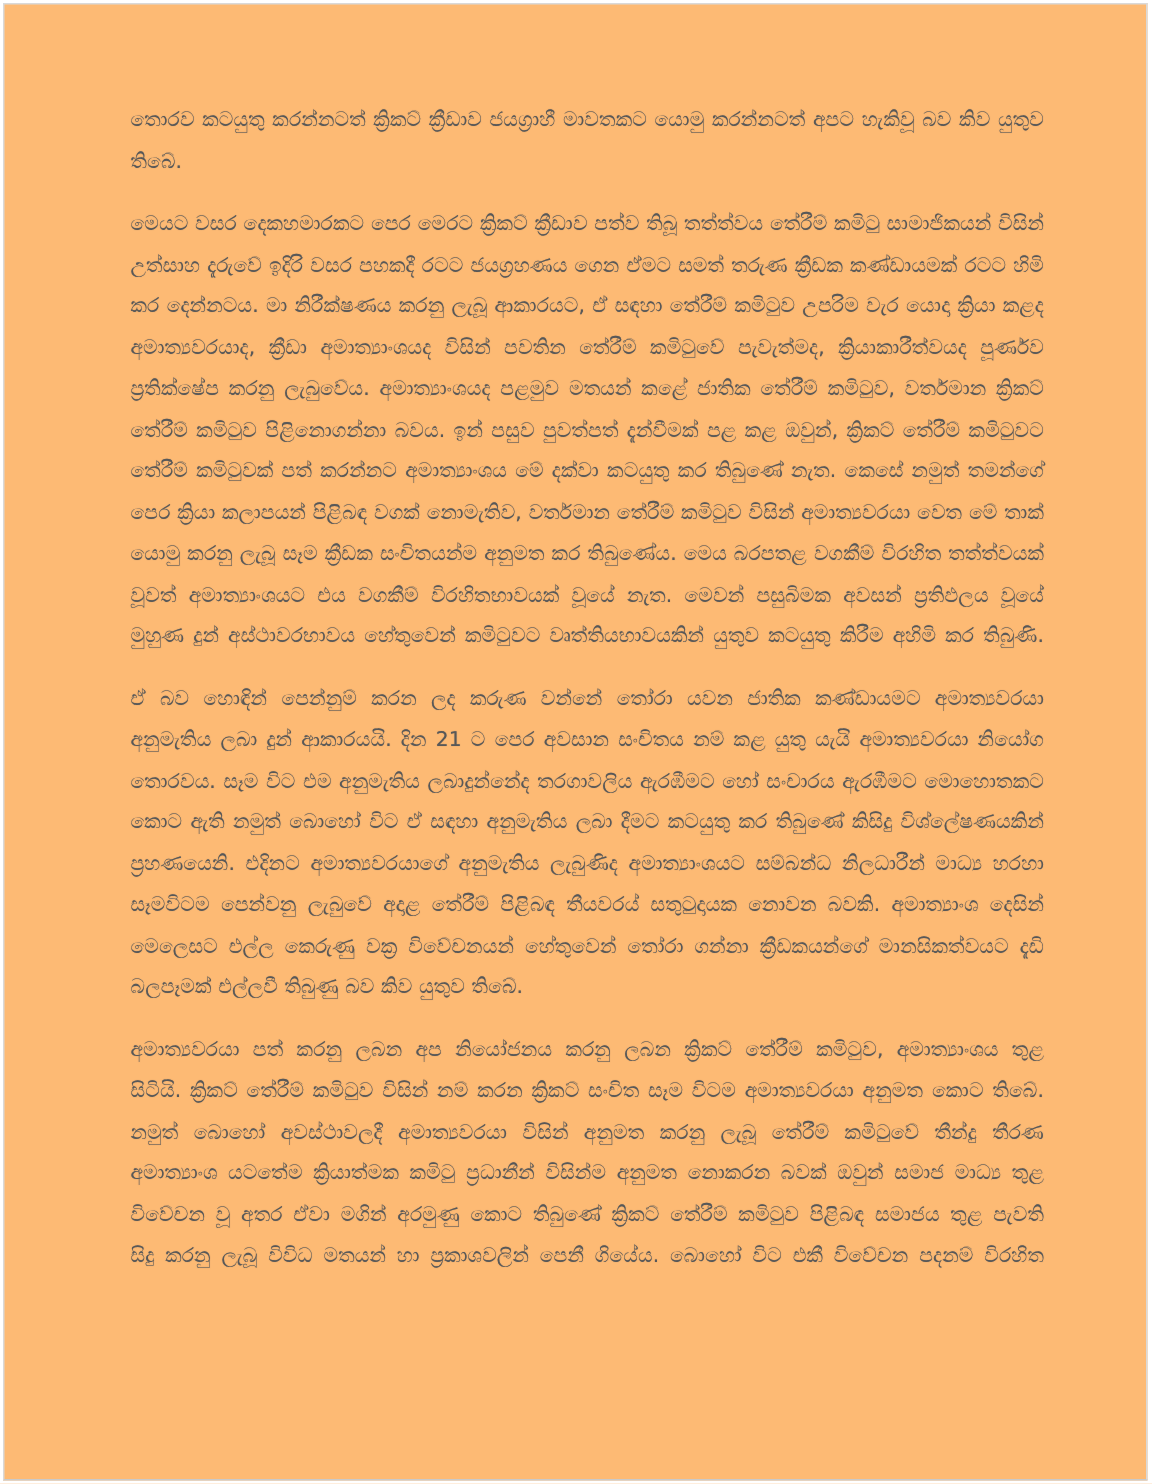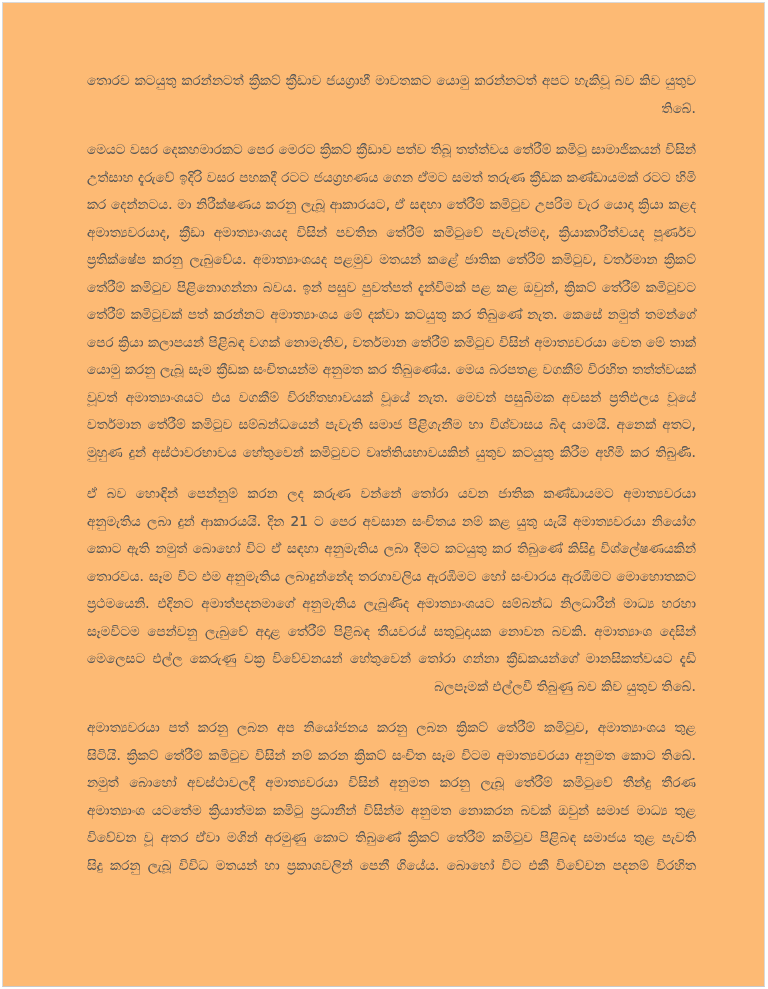--- a/index.html
+++ b/index.html
@@ -37,21 +37,21 @@
     letter-spacing: 0.1px;
     text-shadow: 0 0 0.6px rgba(90,90,90,0.65);
   }
   .para {
     margin: 0 0 14px 0;
     padding: 0;
   }
   .ln {
     display: block;
     white-space: normal;
-    text-align: right;
+    text-align: left;
   }
   
   .ln.j {
     text-align: justify;
     text-align-last: justify;
   }
 </style>
 </head>
 <body>
 
@@ -67,30 +67,29 @@
       <span class="ln j">මෙයට වසර දෙකහමාරකට පෙර මෙරට ක්‍රිකට් ක්‍රීඩාව පත්ව තිබූ තත්ත්වය තේරීම් කමිටු සාමාජිකයන් විසින්</span>
       <span class="ln j">උත්සාහ දැරුවේ ඉදිරි වසර පහකදී රටට ජයග්‍රහණය ගෙන ඒමට සමත් තරුණ ක්‍රීඩක කණ්ඩායමක් රටට හිමි</span>
       <span class="ln j">කර දෙන්නටය. මා නිරීක්ෂණය කරනු ලැබූ ආකාරයට, ඒ සඳහා තේරීම් කමිටුව උපරිම වැර යොදා ක්‍රියා කළද</span>
       <span class="ln j">අමාත්‍යවරයාද, ක්‍රීඩා අමාත්‍යාංශයද විසින් පවතින තේරීම් කමිටුවේ පැවැත්මද, ක්‍රියාකාරීත්වයද පූර්ණව</span>
       <span class="ln j">ප්‍රතික්ෂේප කරනු ලැබුවේය. අමාත්‍යාංශයද පළමුව මතයන් කළේ ජාතික තේරීම් කමිටුව, වර්තමාන ක්‍රිකට්</span>
       <span class="ln j">තේරීම් කමිටුව පිළිනොගන්නා බවය. ඉන් පසුව පුවත්පත් දැන්වීමක් පළ කළ ඔවුන්, ක්‍රිකට් තේරීම් කමිටුවට</span>
       <span class="ln j">තේරීම් කමිටුවක් පත් කරන්නට අමාත්‍යාංශය මේ දක්වා කටයුතු කර තිබුණේ නැත. කෙසේ නමුත් තමන්ගේ</span>
       <span class="ln j">පෙර ක්‍රියා කලාපයන් පිළිබඳ වගක් නොමැතිව, වර්තමාන තේරීම් කමිටුව විසින් අමාත්‍යවරයා වෙත මේ තාක්</span>
       <span class="ln j">යොමු කරනු ලැබූ සෑම ක්‍රීඩක සංචිතයන්ම අනුමත කර තිබුණේය. මෙය බරපතළ වගකීම් විරහිත තත්ත්වයක්</span>
       <span class="ln j">වූවත් අමාත්‍යාංශයට එය වගකීම් විරහිතභාවයක් වූයේ නැත. මෙවන් පසුබිමක අවසන් ප්‍රතිඵලය වූයේ</span>
-      <span class="ln j">වර්තමාන තේරීම් කමිටුව සම්බන්ධයෙන් පැවැති සමාජ පිළිගැනීම හා විශ්වාසය බිඳ යාමයි. අනෙක් අතට,</span>
       <span class="ln j">මුහුණ දුන් අස්ථාවරභාවය හේතුවෙන් කමිටුවට වෘත්තියභාවයකින් යුතුව කටයුතු කිරීම අහිමි කර තිබුණි.</span>
     </p>
 
     <p class="para">
       <span class="ln j">ඒ බව හොඳින් පෙන්නුම් කරන ලද කරුණ වන්නේ තෝරා යවන ජාතික කණ්ඩායමට අමාත්‍යවරයා</span>
       <span class="ln j">අනුමැතිය ලබා දුන් ආකාරයයි. දින 21 ට පෙර අවසාන සංචිතය නම් කළ යුතු යැයි අමාත්‍යවරයා නියෝග</span>
+      <span class="ln j">තොරවය. සෑම විට එම අනුමැතිය ලබාදුන්නේද තරගාවලිය ඇරඹීමට හෝ සංචාරය ඇරඹීමට මොහොතකට</span>
       <span class="ln j">කොට ඇති නමුත් බොහෝ විට ඒ සඳහා අනුමැතිය ලබා දීමට කටයුතු කර තිබුණේ කිසිදු විශ්ලේෂණයකින්</span>
-      <span class="ln j">තොරවය. සෑම විට එම අනුමැතිය ලබාදුන්නේද තරගාවලිය ඇරඹීමට හෝ සංචාරය ඇරඹීමට මොහොතකට</span>
-      <span class="ln j">ප්‍රථමයෙනි. එදිනට අමාත්‍පදනමාගේ අනුමැතිය ලැබුණිද අමාත්‍යාංශයට සම්බන්ධ නිලධාරීන් මාධ්‍ය හරහා</span>
+      <span class="ln j">ප්‍රහණයෙනි. එදිනට අමාත්‍යවරයාගේ අනුමැතිය ලැබුණිද අමාත්‍යාංශයට සම්බන්ධ නිලධාරීන් මාධ්‍ය හරහා</span>
       <span class="ln j">සෑමවිටම පෙන්වනු ලැබුවේ අදාළ තේරීම් පිළිබඳ තීයවරය් සතුටුදායක නොවන බවකි. අමාත්‍යාංශ දෙසින්</span>
       <span class="ln j">මෙලෙසට එල්ල කෙරුණු වක්‍ර විවේචනයන් හේතුවෙන් තෝරා ගන්නා ක්‍රීඩකයන්ගේ මානසිකත්වයට දැඩි</span>
       <span class="ln">බලපෑමක් එල්ලවී තිබුණු බව කිව යුතුව තිබේ.</span>
     </p>
 
     <p class="para">
       <span class="ln j">අමාත්‍යවරයා පත් කරනු ලබන අප නියෝජනය කරනු ලබන ක්‍රිකට් තේරීම් කමිටුව, අමාත්‍යාංශය තුළ</span>
       <span class="ln j">සිටියි. ක්‍රිකට් තේරීම් කමිටුව විසින් නම් කරන ක්‍රිකට් සංචිත සෑම විටම අමාත්‍යවරයා අනුමත කොට තිබේ.</span>
       <span class="ln j">නමුත් බොහෝ අවස්ථාවලදී අමාත්‍යවරයා විසින් අනුමත කරනු ලැබූ තේරීම් කමිටුවේ තීන්දු තීරණ</span>
       <span class="ln j">අමාත්‍යාංශ යටතේම ක්‍රියාත්මක කමිටු ප්‍රධානීන් විසින්ම අනුමත නොකරන බවක් ඔවුන් සමාජ මාධ්‍ය තුළ</span>

